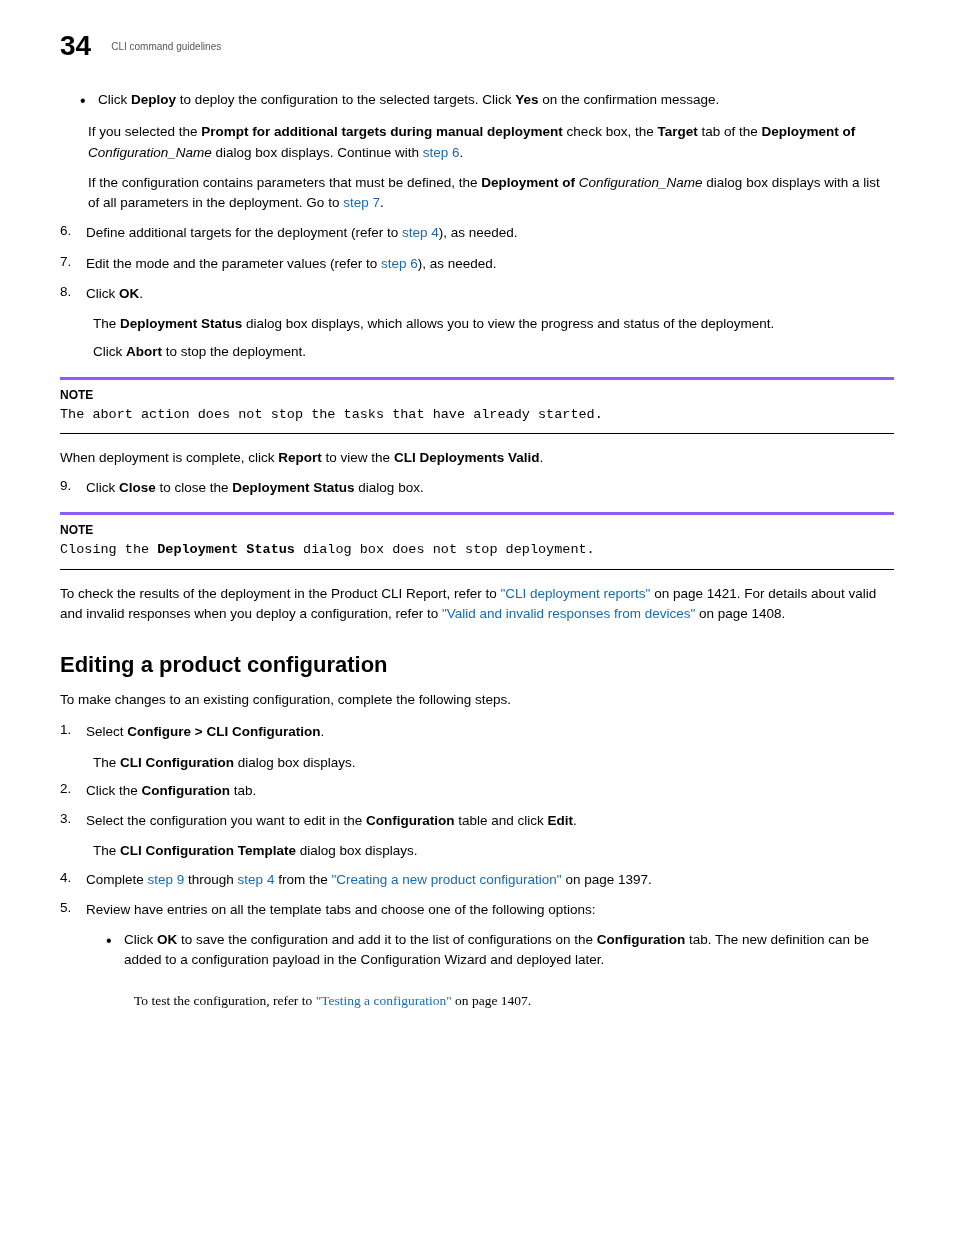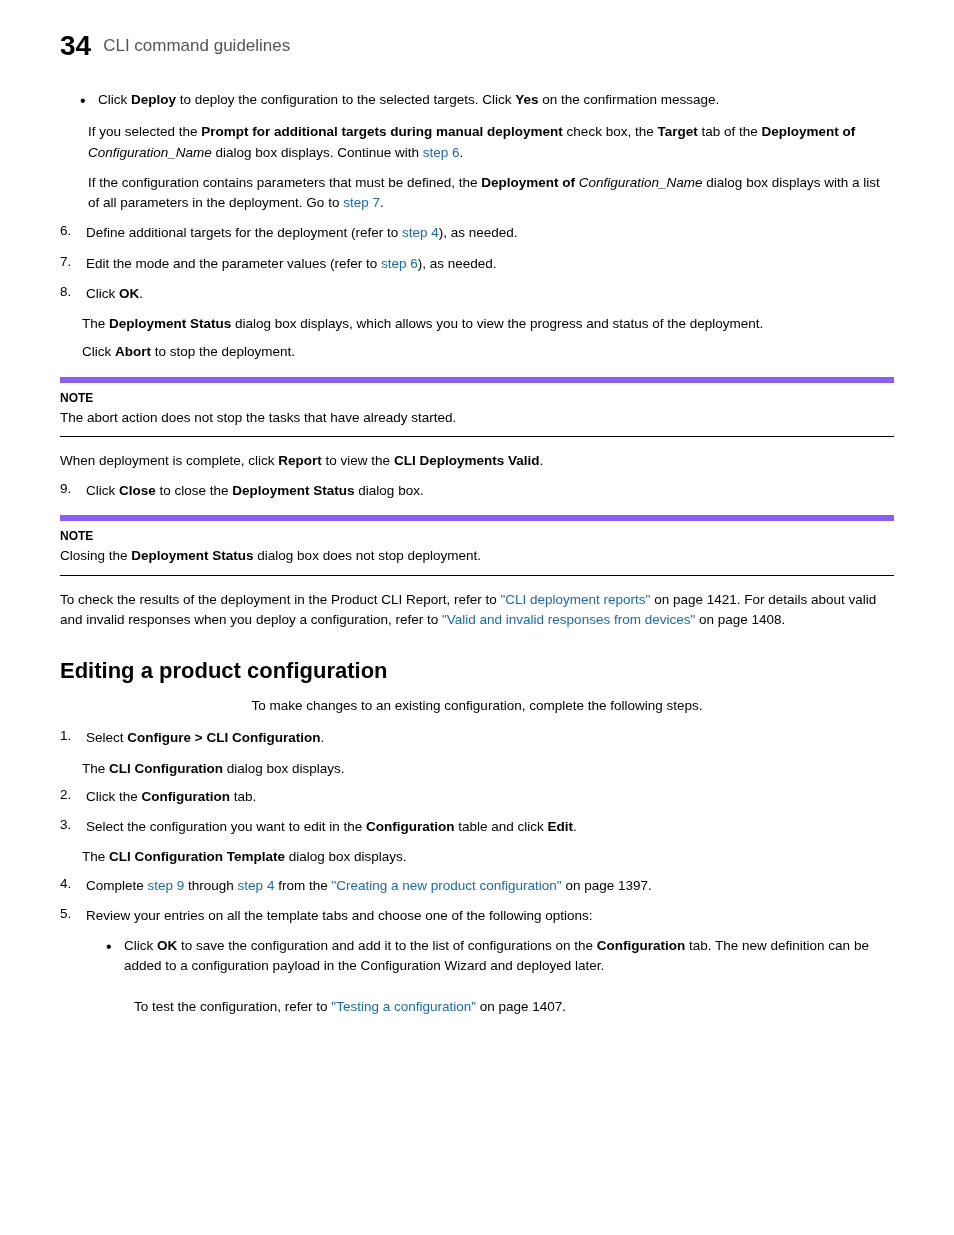--- a/index.html
+++ b/index.html
@@ -30,22 +30,23 @@
       border-bottom: none;
     }
 
     .page-number {
       font-size: 28px;
       font-weight: bold;
       color: #000;
     }
 
     .page-title-header {
-      font-size: 17px;
+      font-size: 10px;
       color: #555;
+      margin-left: 8px;
     }
 
     .content {
       margin-left: 0;
     }
 
     .bullet-item {
       display: flex;
       gap: 10px;
       margin-bottom: 10px;
@@ -77,65 +78,65 @@
     .numbered-item .num {
       min-width: 18px;
       font-weight: normal;
     }
 
     .numbered-item .num-text {
       line-height: 1.5;
     }
 
     .sub-content {
-      margin-left: 22px;
+      margin-left: 33px;
       margin-bottom: 8px;
       line-height: 1.5;
     }
 
     b, strong {
       font-weight: bold;
     }
 
     a, .link {
       color: #1a6aab;
       text-decoration: none;
     }
 
     .note-box {
-      border-top: 6px solid #8b5cf6;
+      border-top: 3px solid #8b5cf6;
       border-bottom: 1px solid #000;
       padding: 8px 0 8px 0;
       margin: 14px 0 14px 0;
     }
 
     .note-label {
       font-weight: bold;
       font-size: 12px;
       text-transform: uppercase;
       margin-bottom: 3px;
     }
 
     .note-text {
       line-height: 1.5;
       font-size: 13.5px;
+      font-family: Liberation Mono, monospace;
     }
 
     .section-heading {
       font-size: 22px;
       font-weight: bold;
       margin-top: 28px;
       margin-bottom: 12px;
       color: #000;
     }
 
     .section-intro {
       margin-bottom: 12px;
       line-height: 1.5;
-      text-align: center;
     }
   </style>
 </head>
 <body>
 
 <div class="page-container">
 
   <div class="page-header">
     <span class="page-number">34</span>
     <span class="page-title-header">CLI command guidelines</span>
@@ -228,28 +229,28 @@
       The <b>CLI Configuration Template</b> dialog box displays.
     </div>
 
     <div class="numbered-item">
       <span class="num">4.</span>
       <span class="num-text">Complete <a href="#step3">step 9</a> through <a href="#step4b">step 4</a> from the <a href="#creating-new">"Creating a new product configuration"</a> on page 1397.</span>
     </div>
 
     <div class="numbered-item">
       <span class="num">5.</span>
-      <span class="num-text">Review your entries on all the template tabs and choose one of the following options:</span>
+      <span class="num-text">Review have entries on all the template tabs and choose one of the following options:</span>
     </div>
 
     <div class="bullet-item" style="margin-left:46px;">
       <span class="bullet">•</span>
       <span class="bullet-text">
         Click <b>OK</b> to save the configuration and add it to the list of configurations on the <b>Configuration</b> tab. The new definition can be added to a configuration payload in the Configuration Wizard and deployed later.
       </span>
     </div>
 
-    <div style="margin-left:74px; margin-top:20px; line-height:1.5;">
+    <div style="margin-left:74px; margin-top:20px; line-height:1.5;font-family:Liberation Serif, serif;">
       To test the configuration, refer to <a href="#testing">"Testing a configuration"</a> on page 1407.
     </div>
 
   </div>
 </div>
 
 </body></html>

